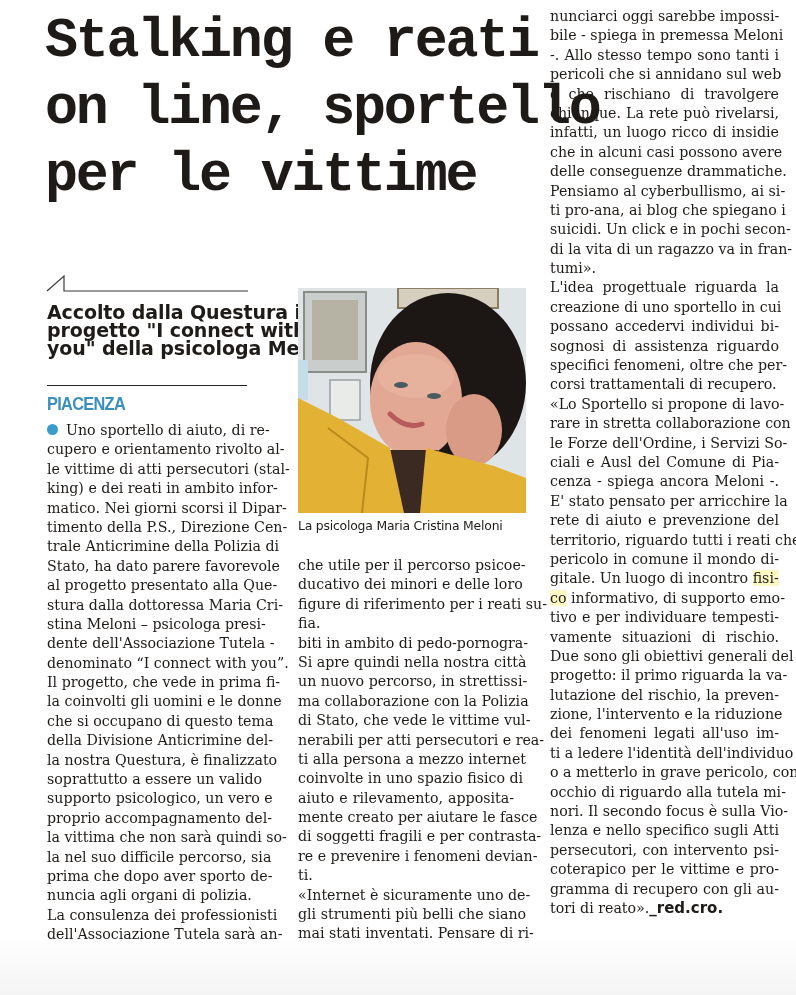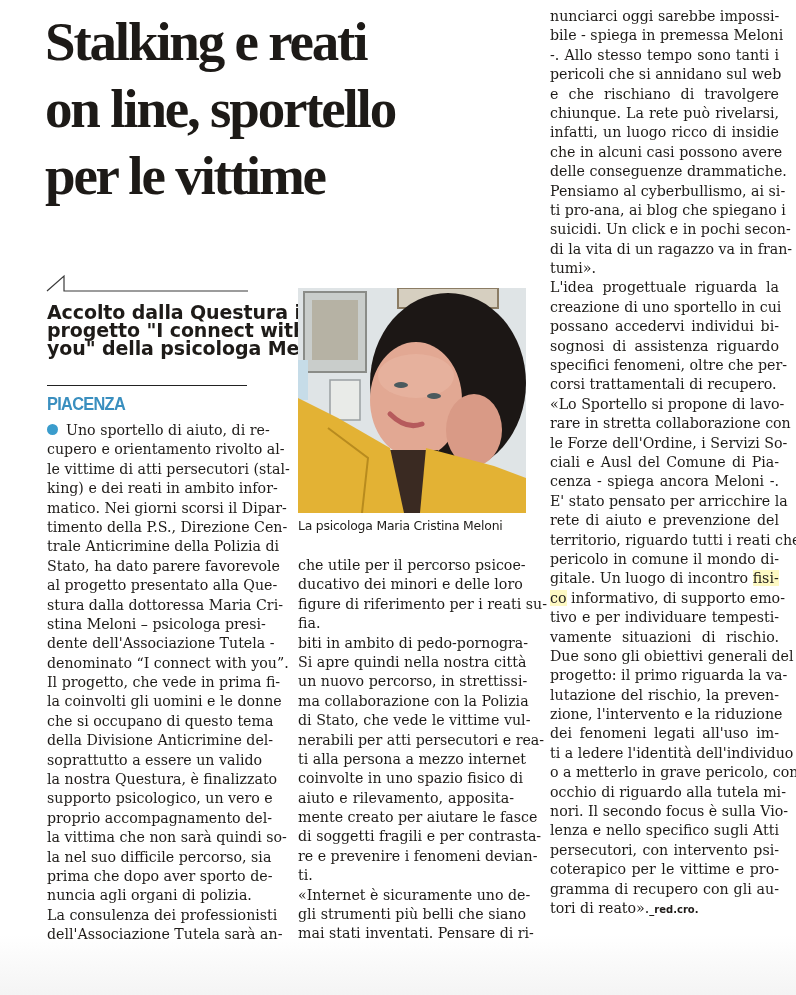--- a/index.html
+++ b/index.html
@@ -9,21 +9,21 @@
       position: relative;
       font-family: "DejaVu Serif", "Liberation Serif", serif;
       color: #1e1b18;
     }
     .page-bottom {
       position: absolute; left: 0; top: 935px; width: 796px; height: 60px;
       background: linear-gradient(#ffffff, #f4f4f4);
     }
     .headline {
       position: absolute; left: 45px; top: 8px; width: 500px;
-      font-family: Liberation Serif, serif;
+      font-family: Liberation Mono, monospace;
       font-weight: bold;
       font-size: 55px;
       line-height: 67px;
       letter-spacing: -2.2px;
       color: #1d1a17;
     }
     .headline span { display: block; white-space: nowrap; }
 
     .angle-rule {
       position: absolute; left: 46px; top: 270px; width: 202px; height: 22px;
@@ -66,21 +66,21 @@
     .col .ln { display: block; white-space: nowrap; height: 19.4px; }
     .col .ln.j { text-align-last: justify; text-align: justify; }
     .col1 { left: 47px; top: 421px; width: 203px; }
     .col2 { left: 298px; top: 556px; width: 216px; }
     .col3 { left: 550px; top: 7px; width: 229px; }
 
     .bullet {
       display: inline-block; width: 11px; height: 11px; border-radius: 50%;
       background: #3a9ccc; margin-right: 8px; vertical-align: 0px;
     }
-    .sig { font-family: "DejaVu Sans", "Liberation Sans", sans-serif; font-weight: bold; font-size: 10px; }
+    .sig { font-family: "DejaVu Sans", "Liberation Sans", sans-serif; font-weight: bold; font-size: 15px; }
     .sel { background: #fef9c3; }
 
     .photo {
       position: absolute; left: 298px; top: 288px; width: 228px; height: 225px;
       overflow: hidden;
       background: #dde3e6;
     }
     .photo svg { display: block; }
     .caption {
       position: absolute; left: 298px; top: 518px; width: 240px;
@@ -129,22 +129,22 @@
   <span class="ln j">Stato, ha dato parere favorevole</span>
   <span class="ln j">al progetto presentato alla Que-</span>
   <span class="ln j">stura dalla dottoressa Maria Cri-</span>
   <span class="ln j">stina Meloni – psicologa presi-</span>
   <span class="ln j">dente dell'Associazione Tutela -</span>
   <span class="ln j">denominato “I connect with you”.</span>
   <span class="ln j">Il progetto, che vede in prima fi-</span>
   <span class="ln j">la coinvolti gli uomini e le donne</span>
   <span class="ln j">che si occupano di questo tema</span>
   <span class="ln j">della Divisione Anticrimine del-</span>
+  <span class="ln j">la nostra Questura, è finalizzato</span>
   <span class="ln j">soprattutto a essere un valido</span>
-  <span class="ln j">la nostra Questura, è finalizzato</span>
   <span class="ln j">supporto psicologico, un vero e</span>
   <span class="ln j">proprio accompagnamento del-</span>
   <span class="ln j">la vittima che non sarà quindi so-</span>
   <span class="ln j">la nel suo difficile percorso, sia</span>
   <span class="ln j">prima che dopo aver sporto de-</span>
   <span class="ln">nuncia agli organi di polizia.</span>
   <span class="ln j">La consulenza dei professionisti</span>
   <span class="ln j">dell'Associazione Tutela sarà an-</span>
 </div>
 

